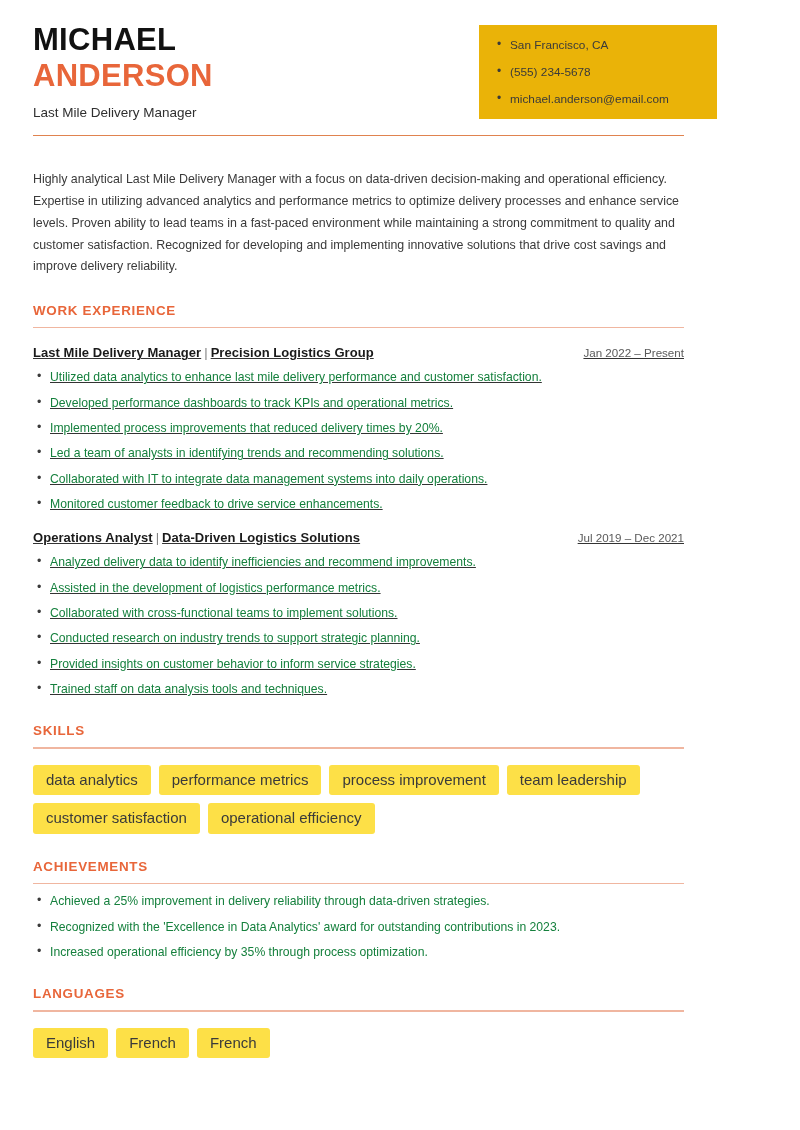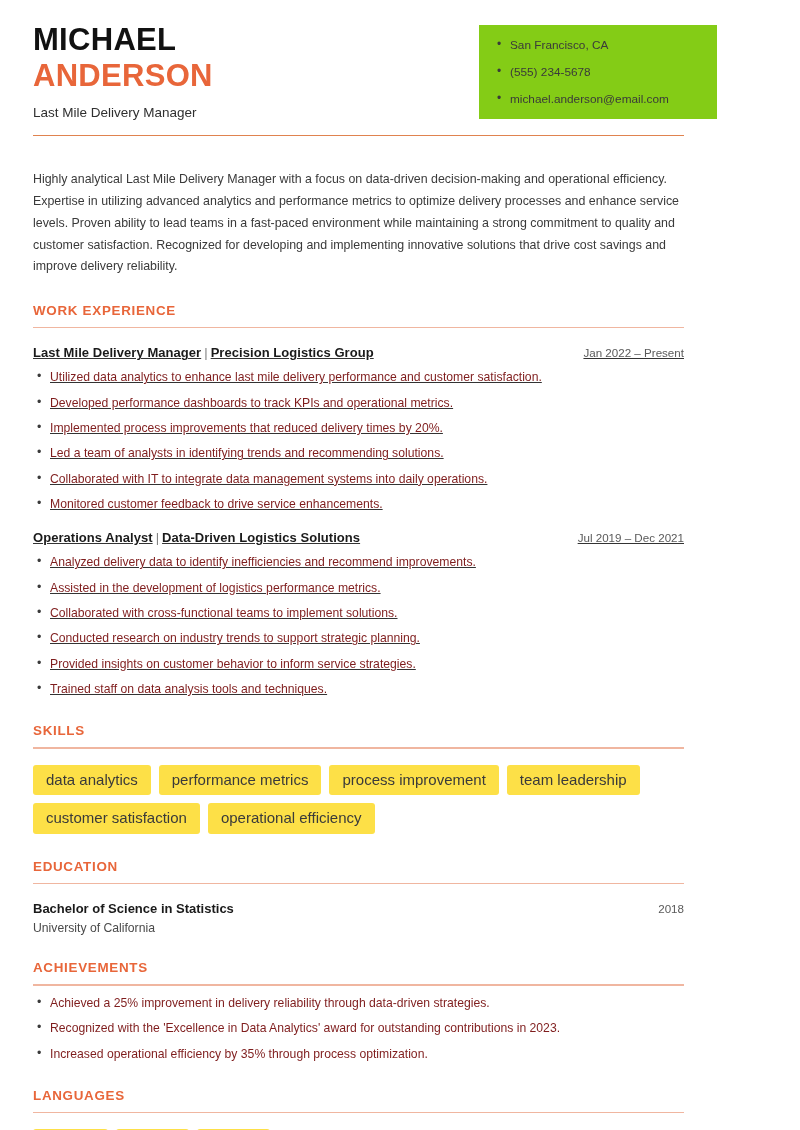--- a/index.html
+++ b/index.html
@@ -52,21 +52,21 @@
   }
   .job-title {
     font-size: 13.5px;
     color: #2f2f2f;
     margin-top: 11px;
     font-weight: normal;
   }
 
   .contact-panel {
     width: 238px;
-    background: #84cc16;
+    background: #eab308;
     margin-top: 25px;
     padding: 13px 0 13px 18px;
     box-sizing: border-box;
     align-self: flex-start;
   }
   .contact-list {
     list-style: none;
     margin: 0;
     padding: 0;
   }
@@ -156,21 +156,21 @@
 
   ul.bullets {
     list-style: none;
     margin: 9px 0 0 0;
     padding: 0;
   }
   ul.bullets li {
     position: relative;
     font-size: 12.2px;
     line-height: 1.42;
-    color: #7f1d1d;
+    color: #15803d;
     padding-left: 17px;
     margin-bottom: 8px;
   }
   ul.bullets li:last-child {
     margin-bottom: 0;
   }
   ul.bullets li::before {
     content: "\2022";
     position: absolute;
     left: 4px;
@@ -294,31 +294,20 @@
       <div class="chips">
         <span class="chip">data analytics</span>
         <span class="chip">performance metrics</span>
         <span class="chip">process improvement</span>
         <span class="chip">team leadership</span>
         <span class="chip">customer satisfaction</span>
         <span class="chip">operational efficiency</span>
       </div>
     </div>
 
-    <div class="section">
-      <div class="section-title">EDUCATION</div>
-      <div class="section-rule"></div>
-      <div class="edu-entry">
-        <div class="edu-head">
-          <div class="edu-degree">Bachelor of Science in Statistics</div>
-          <div class="edu-year">2018</div>
-        </div>
-        <div class="edu-school">University of California</div>
-      </div>
-    </div>
 
     <div class="section">
       <div class="section-title">ACHIEVEMENTS</div>
       <div class="section-rule"></div>
       <ul class="bullets achv-list">
         <li>Achieved a 25% improvement in delivery reliability through data-driven strategies.</li>
         <li>Recognized with the 'Excellence in Data Analytics' award for outstanding contributions in 2023.</li>
         <li>Increased operational efficiency by 35% through process optimization.</li>
       </ul>
     </div>

